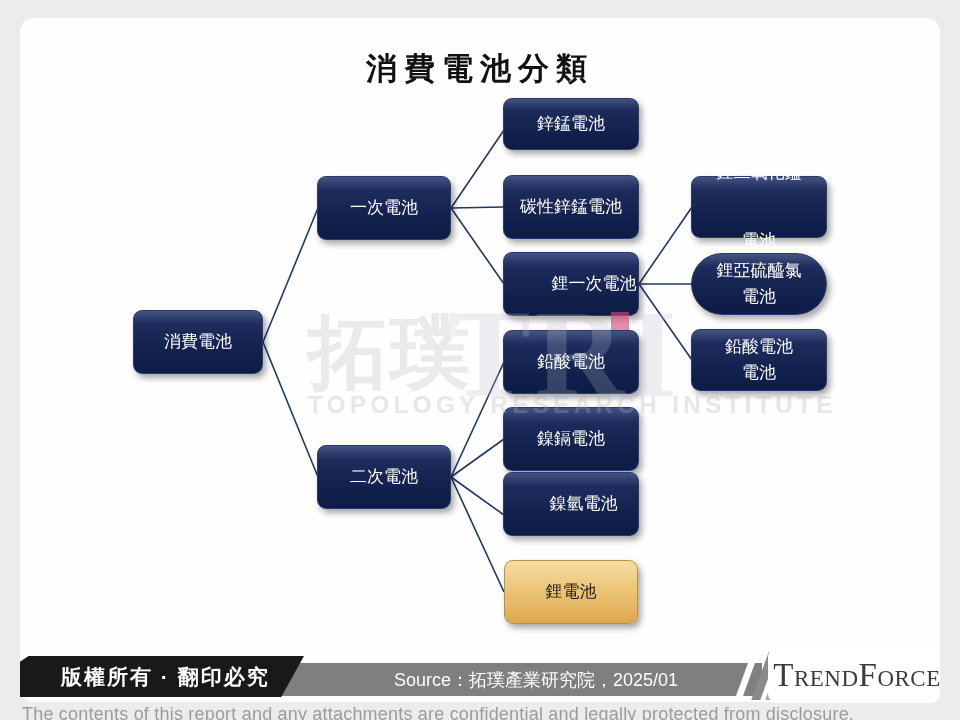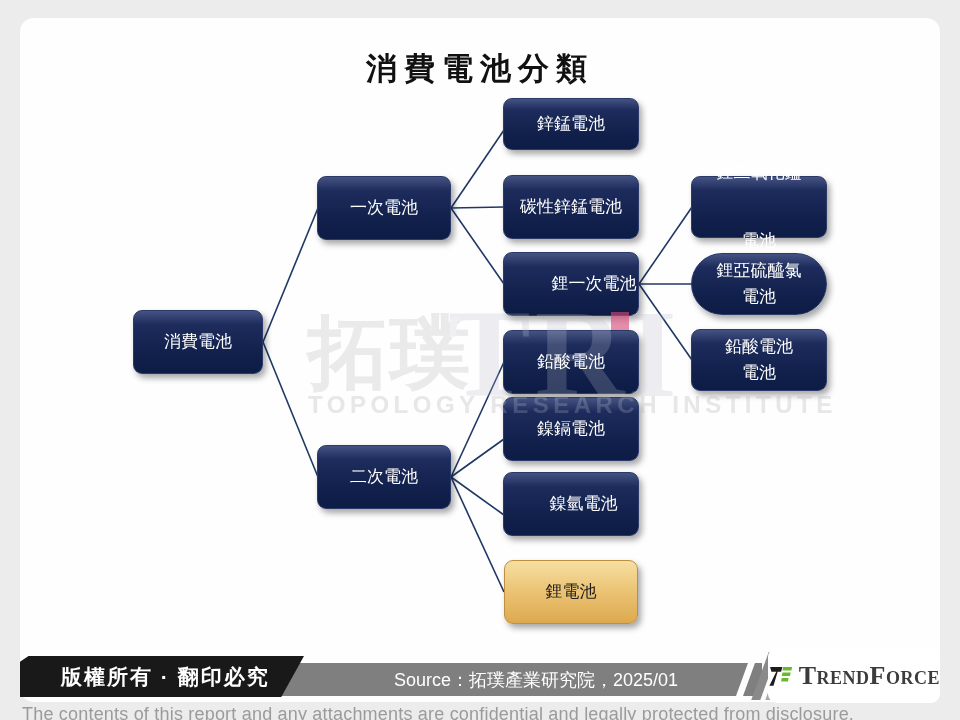--- a/index.html
+++ b/index.html
@@ -87,21 +87,21 @@
   .slash.g2 { left: 774px; top: 652px; width: 9px; height: 48px; background: #a9a9a9; }
   .brand-box {
     position: absolute; left: 768px; top: 648px; width: 172px; height: 55px;
     background: #fff; border-radius: 9px;
     display: flex; align-items: center; justify-content: center; gap: 6px;
     z-index: 8;
   }
   .brand-text {
     font-family: "Liberation Serif", "DejaVu Serif", serif;
     font-variant: small-caps;
-    font-weight: 700; font-size: 26px; color: #3c3c3c; letter-spacing: 0.5px;
+    font-weight: 400; font-size: 33px; color: #3c3c3c; letter-spacing: 0.5px;
   }
   .disclaimer {
     position: absolute; left: 22px; top: 704px;
     font-size: 18px; color: #9b9b9b; letter-spacing: 0.2px;
     z-index: 6;
   }
 </style>
 </head>
 <body>
 
@@ -162,21 +162,21 @@
   <span>電池</span>
 </div>
 <div class="node" style="left:691px; top:329px; width:136px; height:62px;">
   <span>鉛酸電池</span>
   <span>電池</span>
 </div>
 
 <div class="node" style="left:503px; top:330px; width:136px; height:64px;">
   <span>鉛酸電池</span>
 </div>
-<div class="node" style="left:503px; top:397px; width:136px; height:64px;">
+<div class="node" style="left:503px; top:407px; width:136px; height:64px;">
   <span>鎳鎘電池</span>
 </div>
 <div class="node" style="left:503px; top:472px; width:136px; height:64px;padding-left:25px;">
   <span>鎳氫電池</span>
 </div>
 <div class="node gold" style="left:504px; top:560px; width:134px; height:64px;">
   <span>鋰電池</span>
 </div>
 
 <div class="wm wmB">

